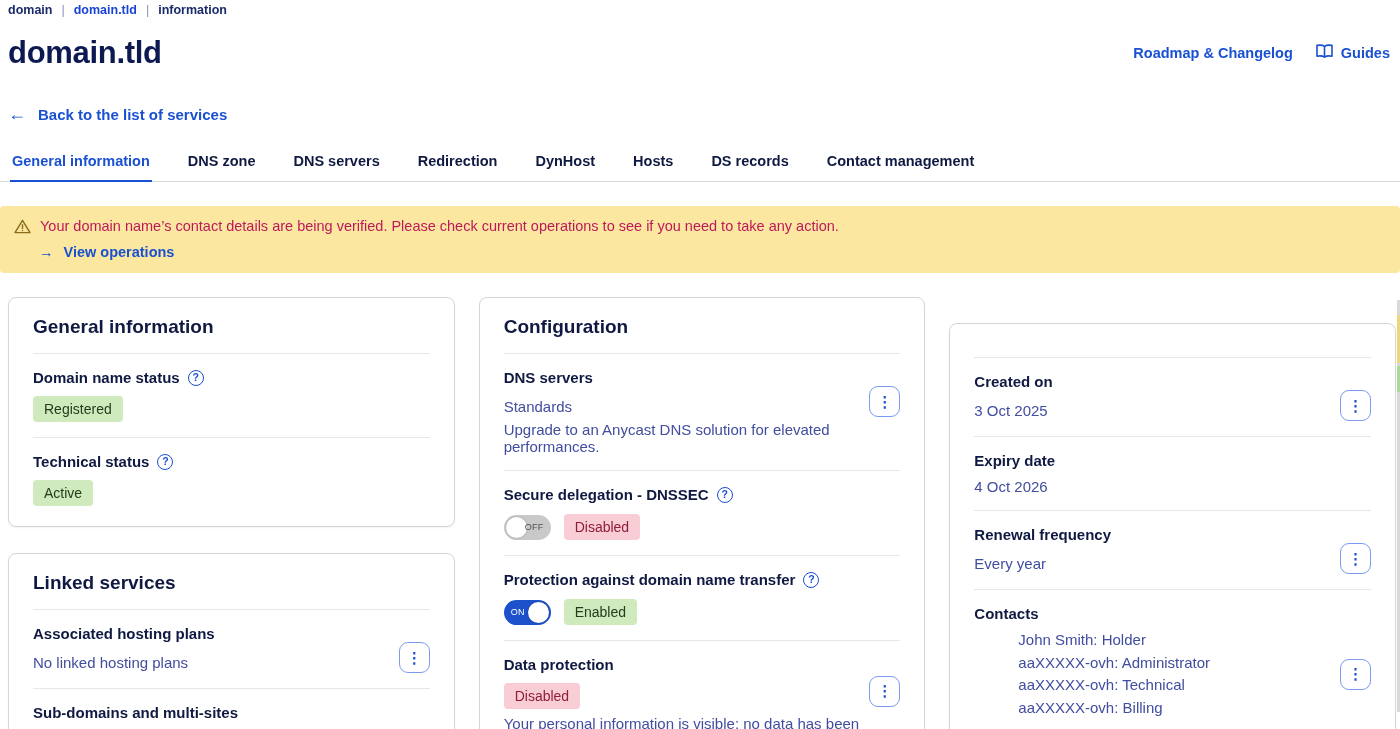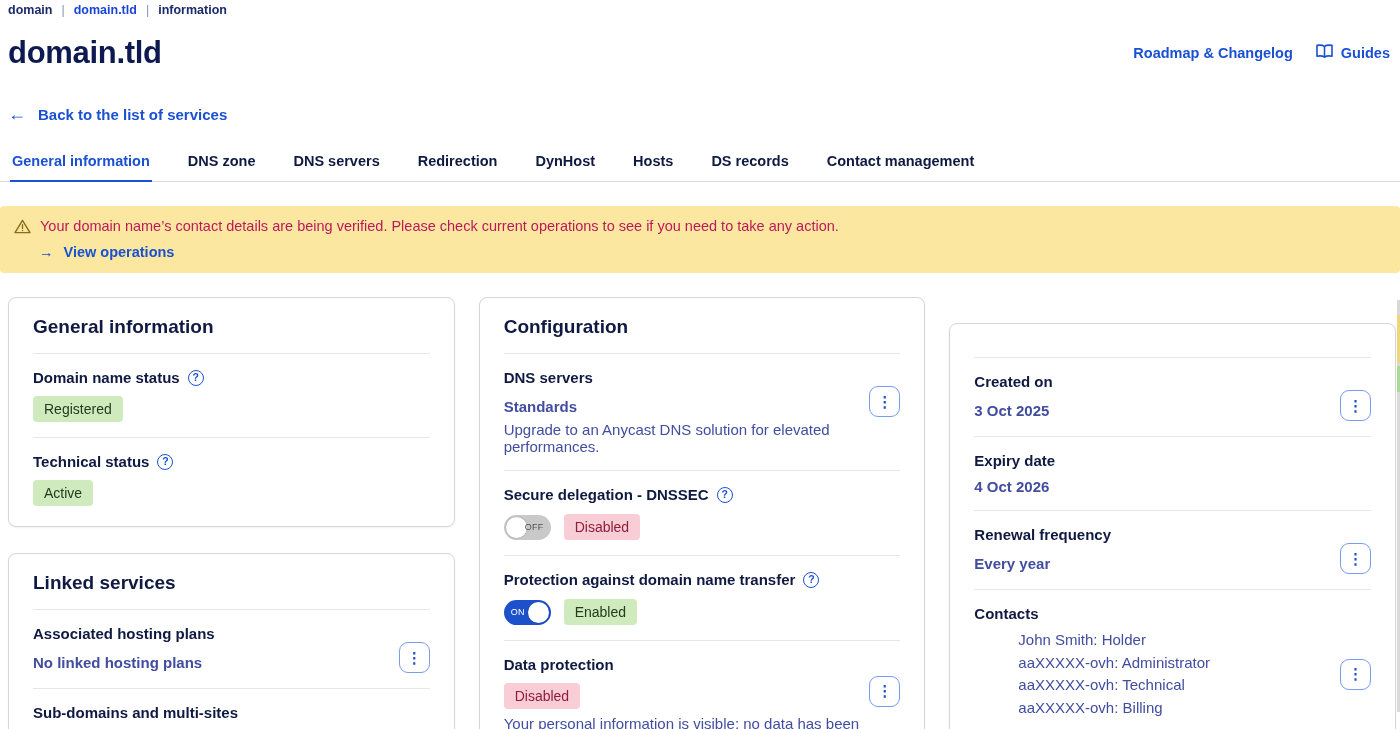--- a/index.html
+++ b/index.html
@@ -35,21 +35,21 @@
   .main { display:grid; grid-template-columns:repeat(3, 1fr); gap:24px; margin:24px 4px 0 8px; align-items:start; }
   .col { display:flex; flex-direction:column; }
   .card {
     background:#fff; border:1px solid #d6d6d6; border-radius:8px;
     padding:18px 24px 20px 24px; box-shadow:0 1px 2px rgba(15,25,65,0.05);
   }
   .card + .card { margin-top:26px; }
   .card-title { font-size:19px; font-weight:700; color:#0f1941; }
   .divider { border:none; border-top:1px solid #e7e7e7; margin:15px 0; }
   .row-label { font-size:15px; font-weight:700; color:#0f1941; display:flex; align-items:center; gap:8px; }
-  .value { font-size:15px; color:#414d9f; margin-top:9px;font-weight:bold; }
+  .value { font-size:15px; color:#414d9f; margin-top:9px; }
   .desc { font-size:15px; color:#414d9f; margin-top:9px; }
   .value-row { display:flex; justify-content:space-between; align-items:center; }
   .help-ic {
     width:16px; height:16px; border:1.5px solid #1a51d2; border-radius:50%;
     color:#1a51d2; font-size:10.5px; font-weight:700; display:inline-flex;
     align-items:center; justify-content:center; line-height:1; cursor:pointer;
   }
   .badge { display:inline-block; font-size:14px; padding:5px 11px; border-radius:4px; margin-top:10px; }
   .badge.success { background:#cfeabc; color:#253b20; }
   .badge.danger  { background:#f9cdd6; color:#8f1d3a; }

